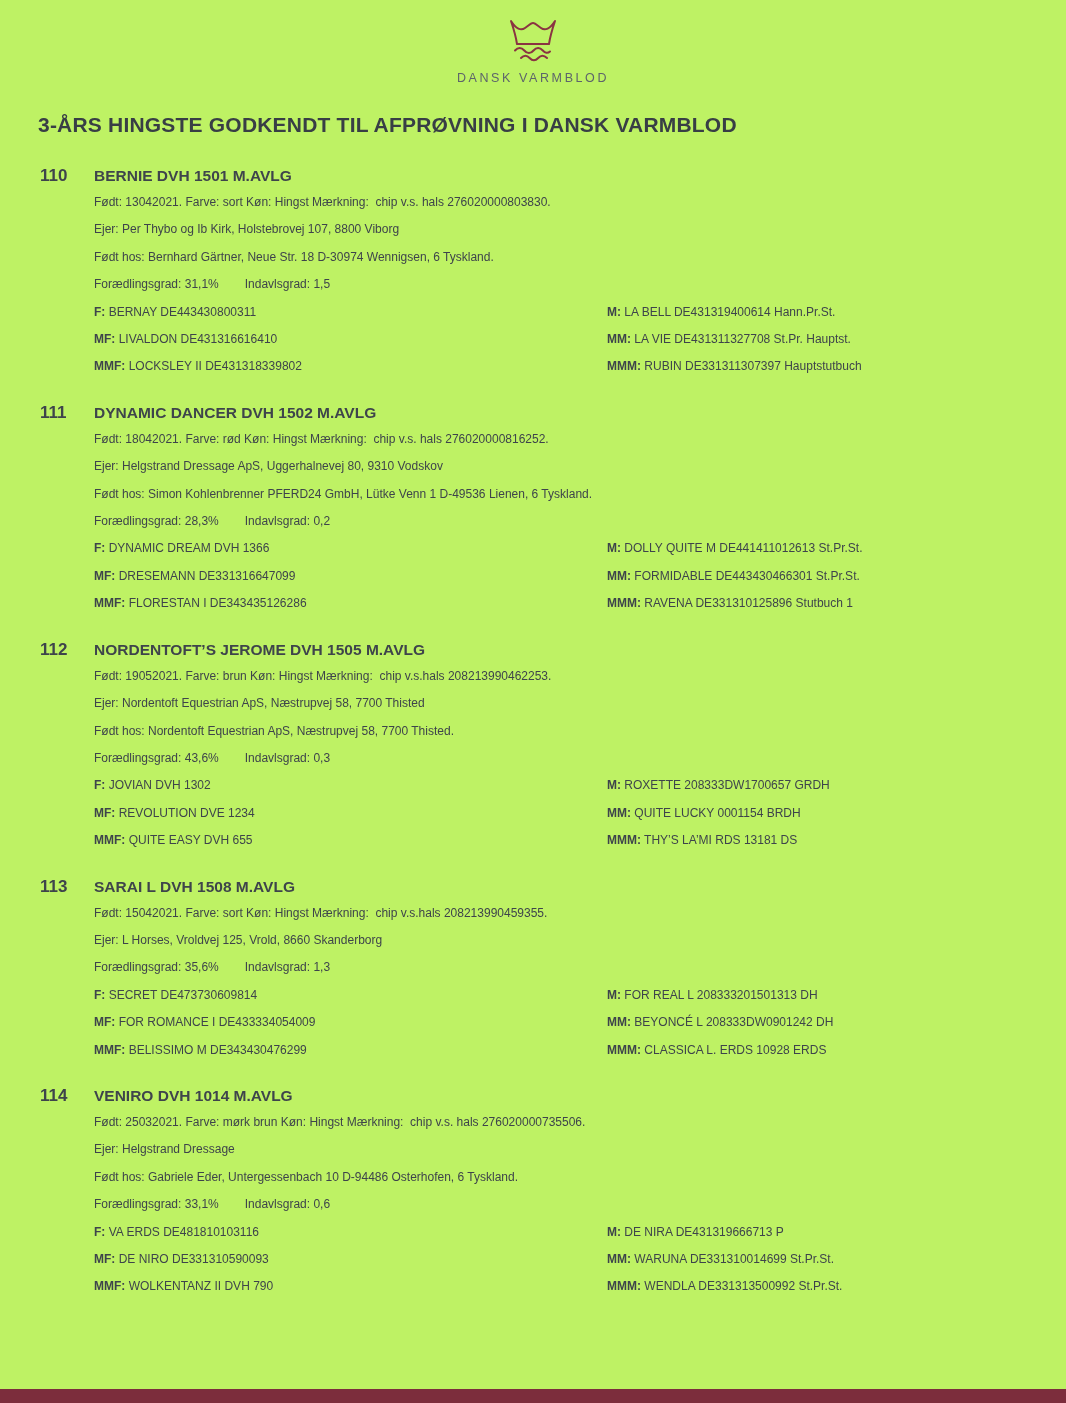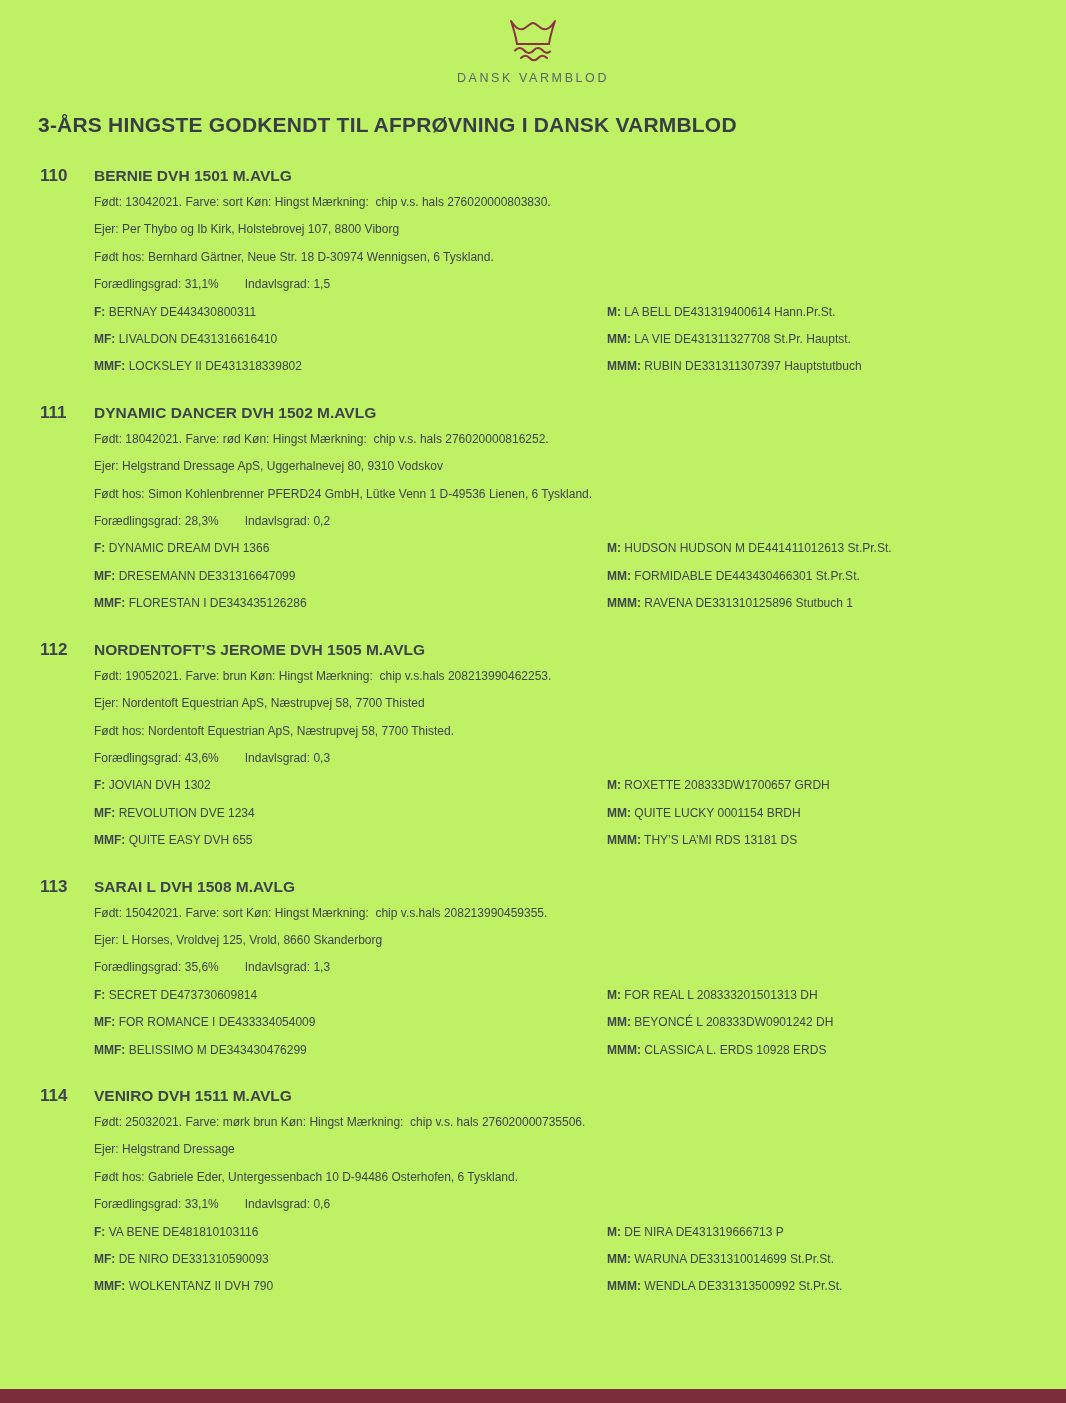--- a/index.html
+++ b/index.html
@@ -108,21 +108,21 @@
       <span class="entry-number">111</span><span class="entry-name">DYNAMIC DANCER DVH 1502 M.AVLG</span>
     </div>
     <div class="entry-body">
       <div class="line">Født: 18042021. Farve: rød Køn: Hingst Mærkning:  chip v.s. hals 276020000816252.</div>
       <div class="line">Ejer: Helgstrand Dressage ApS, Uggerhalnevej 80, 9310 Vodskov</div>
       <div class="line">Født hos: Simon Kohlenbrenner PFERD24 GmbH, Lütke Venn 1 D-49536 Lienen, 6 Tyskland.</div>
       <div class="line grades"><span class="grade-first">Forædlingsgrad: 28,3%</span><span>Indavlsgrad: 0,2</span></div>
       <div class="pedigree">
   <div class="line ped-row">
     <div class="ped-left"><span class="ped-label">F:</span> <span>DYNAMIC DREAM DVH 1366</span></div>
-    <div class="ped-right"><span class="ped-label">M:</span> <span>HUDSON HUDSON M DE441411012613 St.Pr.St.</span></div>
+    <div class="ped-right"><span class="ped-label">M:</span> <span>DOLLY QUITE M DE441411012613 St.Pr.St.</span></div>
   </div>
 
   <div class="line ped-row">
     <div class="ped-left"><span class="ped-label">MF:</span> <span>DRESEMANN DE331316647099</span></div>
     <div class="ped-right"><span class="ped-label">MM:</span> <span>FORMIDABLE DE443430466301 St.Pr.St.</span></div>
   </div>
 
   <div class="line ped-row">
     <div class="ped-left"><span class="ped-label">MMF:</span> <span>FLORESTAN I DE343435126286</span></div>
     <div class="ped-right"><span class="ped-label">MMM:</span> <span>RAVENA DE331310125896 Stutbuch 1</span></div>
@@ -181,30 +181,30 @@
   <div class="line ped-row">
     <div class="ped-left"><span class="ped-label">MMF:</span> <span>BELISSIMO M DE343430476299</span></div>
     <div class="ped-right"><span class="ped-label">MMM:</span> <span>CLASSICA L. ERDS 10928 ERDS</span></div>
   </div>
 </div>
     </div>
   </section>
 
   <section class="entry">
     <div class="entry-header">
-      <span class="entry-number">114</span><span class="entry-name">VENIRO DVH 1511 M.AVLG</span>
+      <span class="entry-number">114</span><span class="entry-name">VENIRO DVH 1014 M.AVLG</span>
     </div>
     <div class="entry-body">
       <div class="line">Født: 25032021. Farve: mørk brun Køn: Hingst Mærkning:  chip v.s. hals 276020000735506.</div>
       <div class="line">Ejer: Helgstrand Dressage</div>
       <div class="line">Født hos: Gabriele Eder, Untergessenbach 10 D-94486 Osterhofen, 6 Tyskland.</div>
       <div class="line grades"><span class="grade-first">Forædlingsgrad: 33,1%</span><span>Indavlsgrad: 0,6</span></div>
       <div class="pedigree">
   <div class="line ped-row">
-    <div class="ped-left"><span class="ped-label">F:</span> <span>VA BENE DE481810103116</span></div>
+    <div class="ped-left"><span class="ped-label">F:</span> <span>VA ERDS DE481810103116</span></div>
     <div class="ped-right"><span class="ped-label">M:</span> <span>DE NIRA DE431319666713 P</span></div>
   </div>
 
   <div class="line ped-row">
     <div class="ped-left"><span class="ped-label">MF:</span> <span>DE NIRO DE331310590093</span></div>
     <div class="ped-right"><span class="ped-label">MM:</span> <span>WARUNA DE331310014699 St.Pr.St.</span></div>
   </div>
 
   <div class="line ped-row">
     <div class="ped-left"><span class="ped-label">MMF:</span> <span>WOLKENTANZ II DVH 790</span></div>

